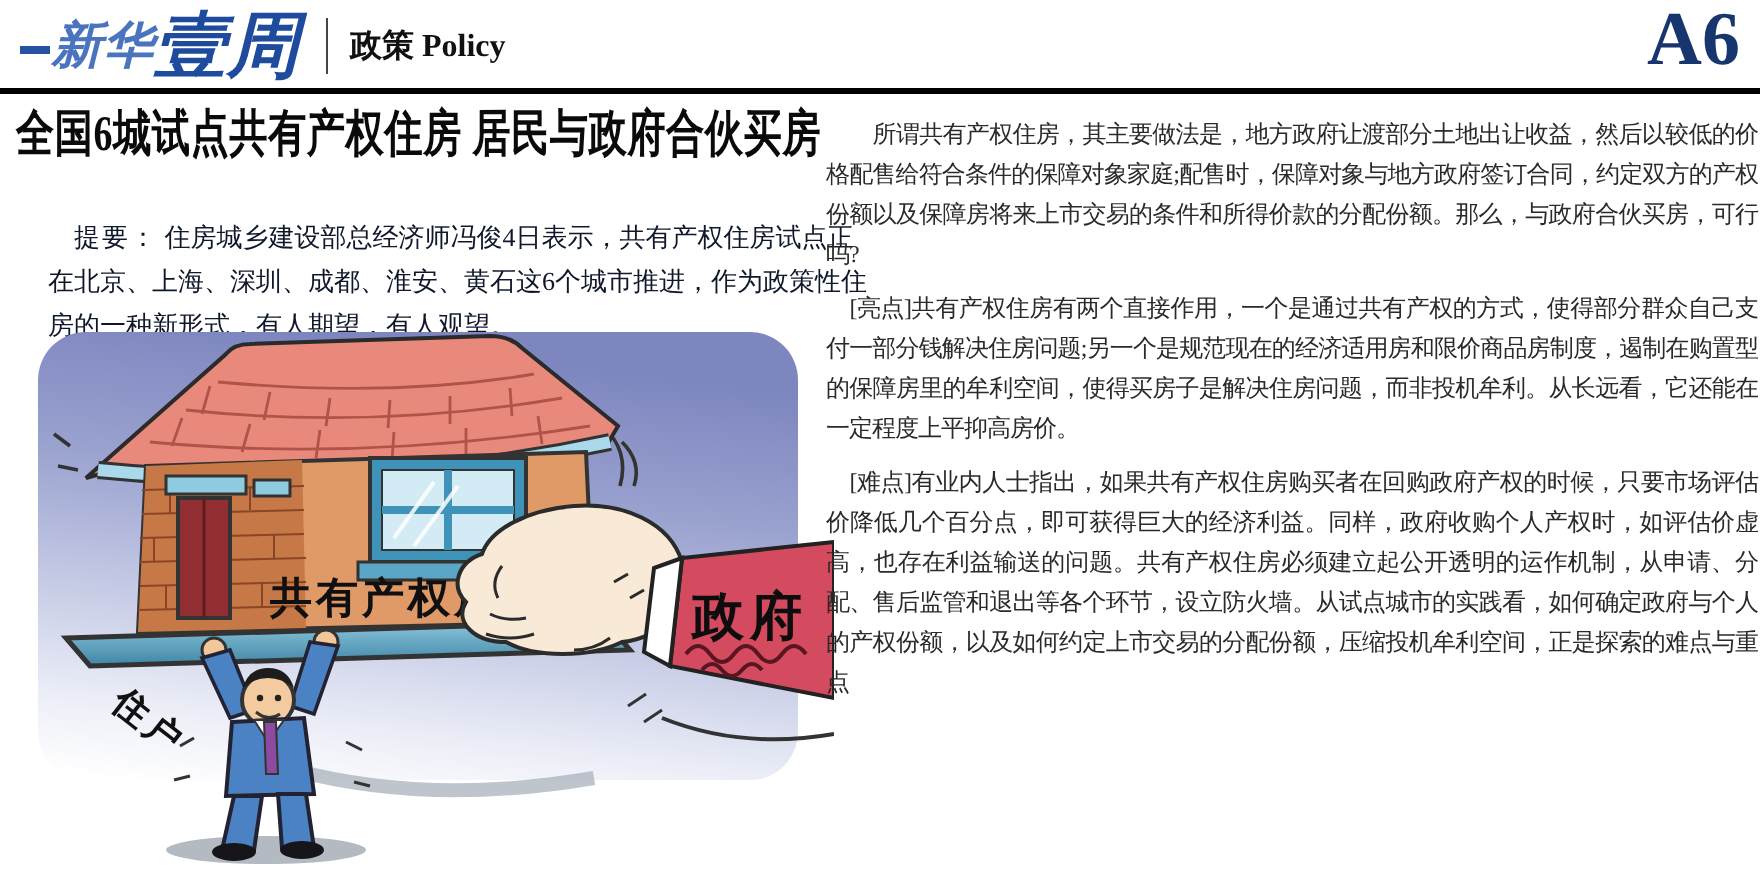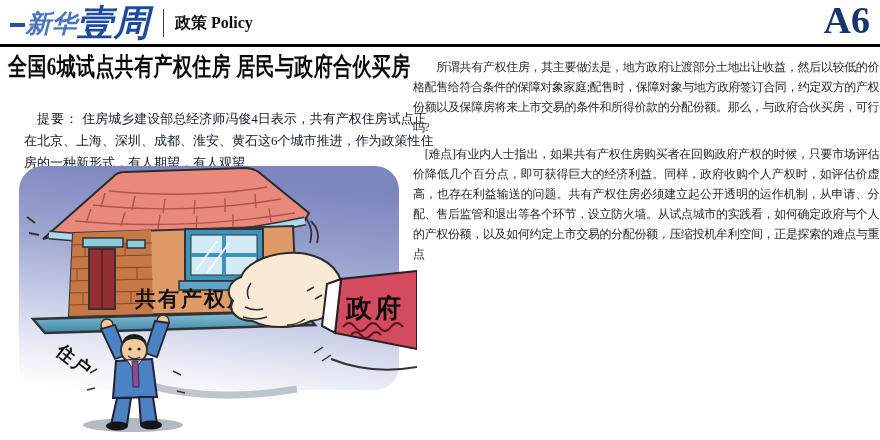--- a/index.html
+++ b/index.html
@@ -183,16 +183,17 @@
             <path d="M172,228 l8,2"></path>
         </g>
       </g>
 
       <text x="50" y="190" transform="rotate(38 50 190)" font-size="18" font-weight="bold" fill="#101010" letter-spacing="2" font-family="Liberation Serif, serif">住户</text>
     </svg>
   </div>
 
   <div class="article">
     <p>　　所谓共有产权住房，其主要做法是，地方政府让渡部分土地出让收益，然后以较低的价格配售给符合条件的保障对象家庭;配售时，保障对象与地方政府签订合同，约定双方的产权份额以及保障房将来上市交易的条件和所得价款的分配份额。那么，与政府合伙买房，可行吗?</p>
+    <p>　[亮点]共有产权住房有两个直接作用，一个是通过共有产权的方式，使得部分群众自己支付一部分钱解决住房问题;另一个是规范现在的经济适用房和限价商品房制度，遏制在购置型的保障房里的牟利空间，使得买房子是解决住房问题，而非投机牟利。从长远看，它还能在一定程度上平抑高房价。</p>
     <p>　[难点]有业内人士指出，如果共有产权住房购买者在回购政府产权的时候，只要市场评估价降低几个百分点，即可获得巨大的经济利益。同样，政府收购个人产权时，如评估价虚高，也存在利益输送的问题。共有产权住房必须建立起公开透明的运作机制，从申请、分配、售后监管和退出等各个环节，设立防火墙。从试点城市的实践看，如何确定政府与个人的产权份额，以及如何约定上市交易的分配份额，压缩投机牟利空间，正是探索的难点与重点</p>
   </div>
 
 </div>
 
 </body></html>

